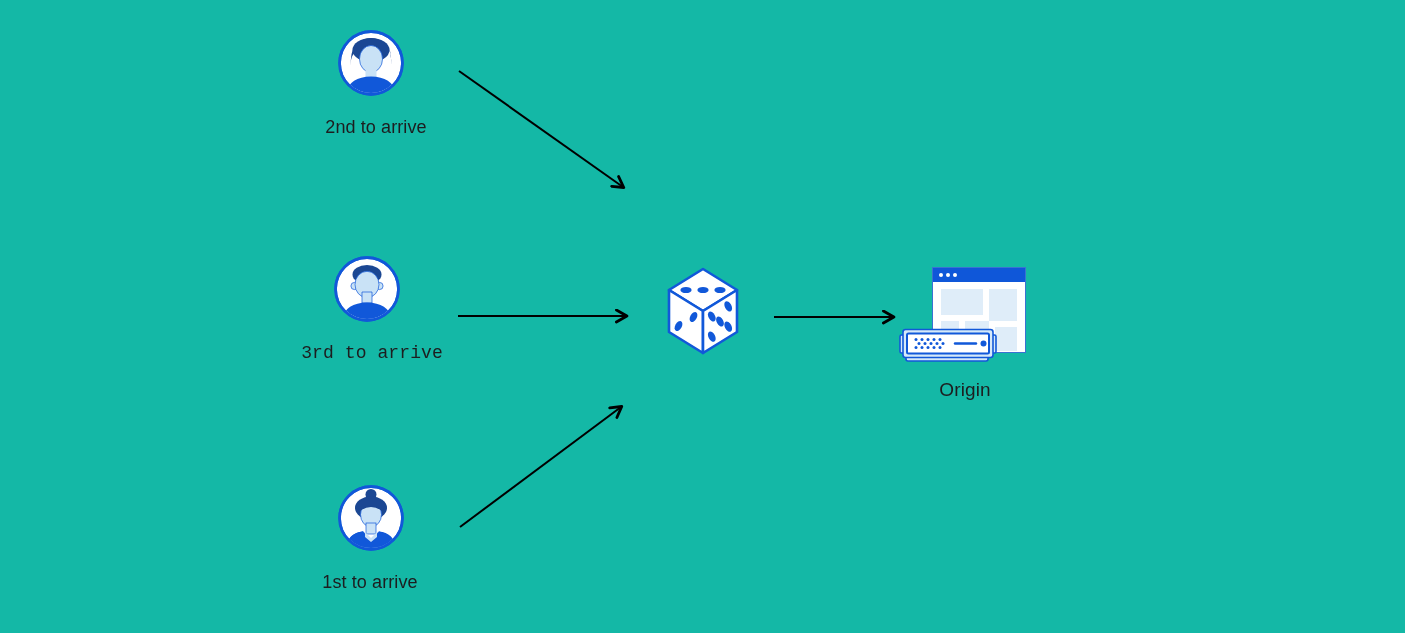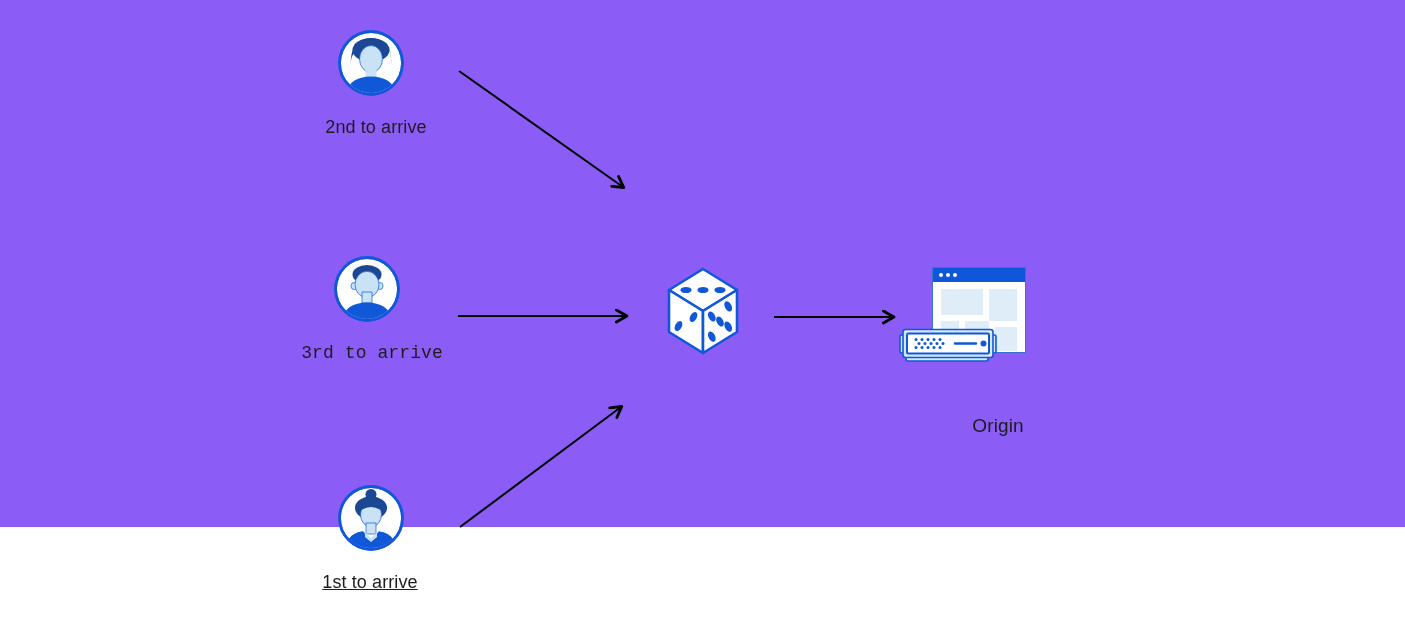--- a/index.html
+++ b/index.html
@@ -4,22 +4,22 @@
 <style>
   html, body { margin: 0; padding: 0; }
   body {
     width: 1405px; height: 633px;
     background: #ffffff;
     font-family: "Liberation Sans", sans-serif;
     overflow: hidden;
   }
   .canvas {
     position: relative;
-    width: 1405px; height: 527px;
-    background: #8b5cf6;
+    width: 1405px; height: 633px;
+    background: #14b8a6;
   }
   .abs { position: absolute; }
   .node-label {
     position: absolute;
     width: 160px;
     text-align: center;
     font-size: 18px;
     line-height: 22px;
     color: #1d1d1f;
     letter-spacing: 0.1px;
@@ -130,21 +130,21 @@
       <rect x="28" y="38" width="10" height="11" fill="#c9e2f6" stroke="#1158d9" stroke-width="0.7"></rect>
       <path d="M7,66 Q9,48 25,46.5 L33,54 L41,46.5 Q57,48 59,66 Z" fill="#1158d9"></path>
       <path d="M25,46.5 L33,54 L41,46.5 L41,66 L25,66 Z" fill="#c9e2f6"></path>
       <path d="M7,66 Q9,48 25,46.5 L33,54 L41,46.5 Q57,48 59,66 Z" fill="#1158d9" fill-opacity="0"></path>
       <path d="M7,66 Q9,48 25,46.5 L26,47.5 Q10,50 9,66 Z" fill="#1158d9"></path>
       <path d="M10,66 Q11,48.5 25,46.5 L33,54.5 L41,46.5 Q55,48.5 56,66 Z" fill="#1158d9"></path>
       <path d="M27,47 L33,53 L39,47 L39,52 L33,57 L27,52 Z" fill="#c9e2f6"></path>
     </g>
     <circle cx="33" cy="33" r="31.4" fill="none" stroke="#1158d9" stroke-width="2.6"></circle>
   </svg>
-  <div class="node-label" style="left:290px; top:571px;text-decoration:underline;">1st to arrive</div>
+  <div class="node-label" style="left:290px; top:571px;">1st to arrive</div>
 
   <svg class="abs" style="left:666px; top:266px;" width="74" height="90" viewBox="0 0 74 90">
     <g stroke="#1158d9" stroke-width="2.6" stroke-linejoin="round" fill="#ffffff">
       <path d="M37,3 L71,24 L37,45 L3,24 Z"></path>
       <path d="M3,24 L37,45 L37,87 L3,66 Z"></path>
       <path d="M37,45 L71,24 L71,66 L37,87 Z"></path>
     </g>
     <g fill="#1158d9">
 
       <ellipse cx="20" cy="24" rx="5.6" ry="3.1"></ellipse>
@@ -201,15 +201,15 @@
         <circle cx="24" cy="19.5" r="1.5"></circle>
         <circle cx="30" cy="19.5" r="1.5"></circle>
         <circle cx="36" cy="19.5" r="1.5"></circle>
         <circle cx="42" cy="19.5" r="1.5"></circle>
     </g>
 
     <line x1="57" y1="15.5" x2="78" y2="15.5" stroke="#1158d9" stroke-width="2.4" stroke-linecap="round"></line>
     <circle cx="85.5" cy="15.5" r="3" fill="#1158d9"></circle>
   </svg>
 
-  <div class="node-label origin-label" style="left:918px; top:379px;margin-top:36px;">Origin</div>
+  <div class="node-label origin-label" style="left:885px; top:379px;">Origin</div>
 
 </div>
 
 </body></html>

